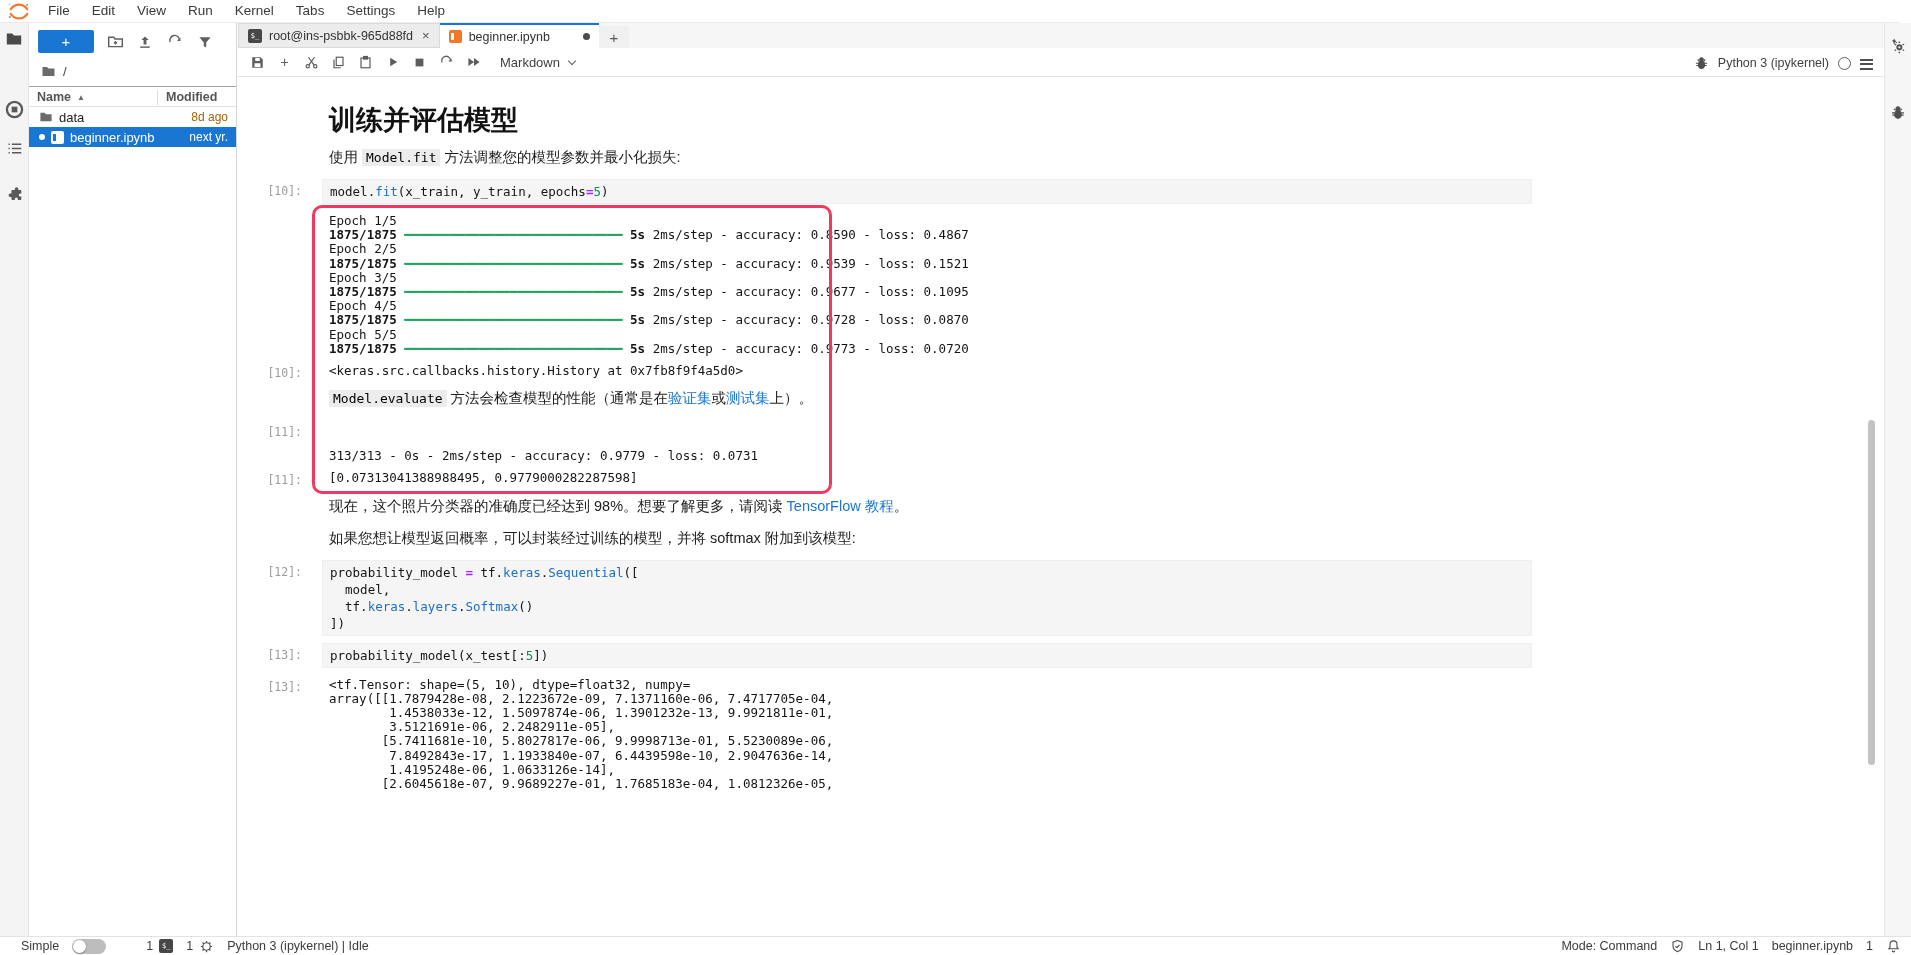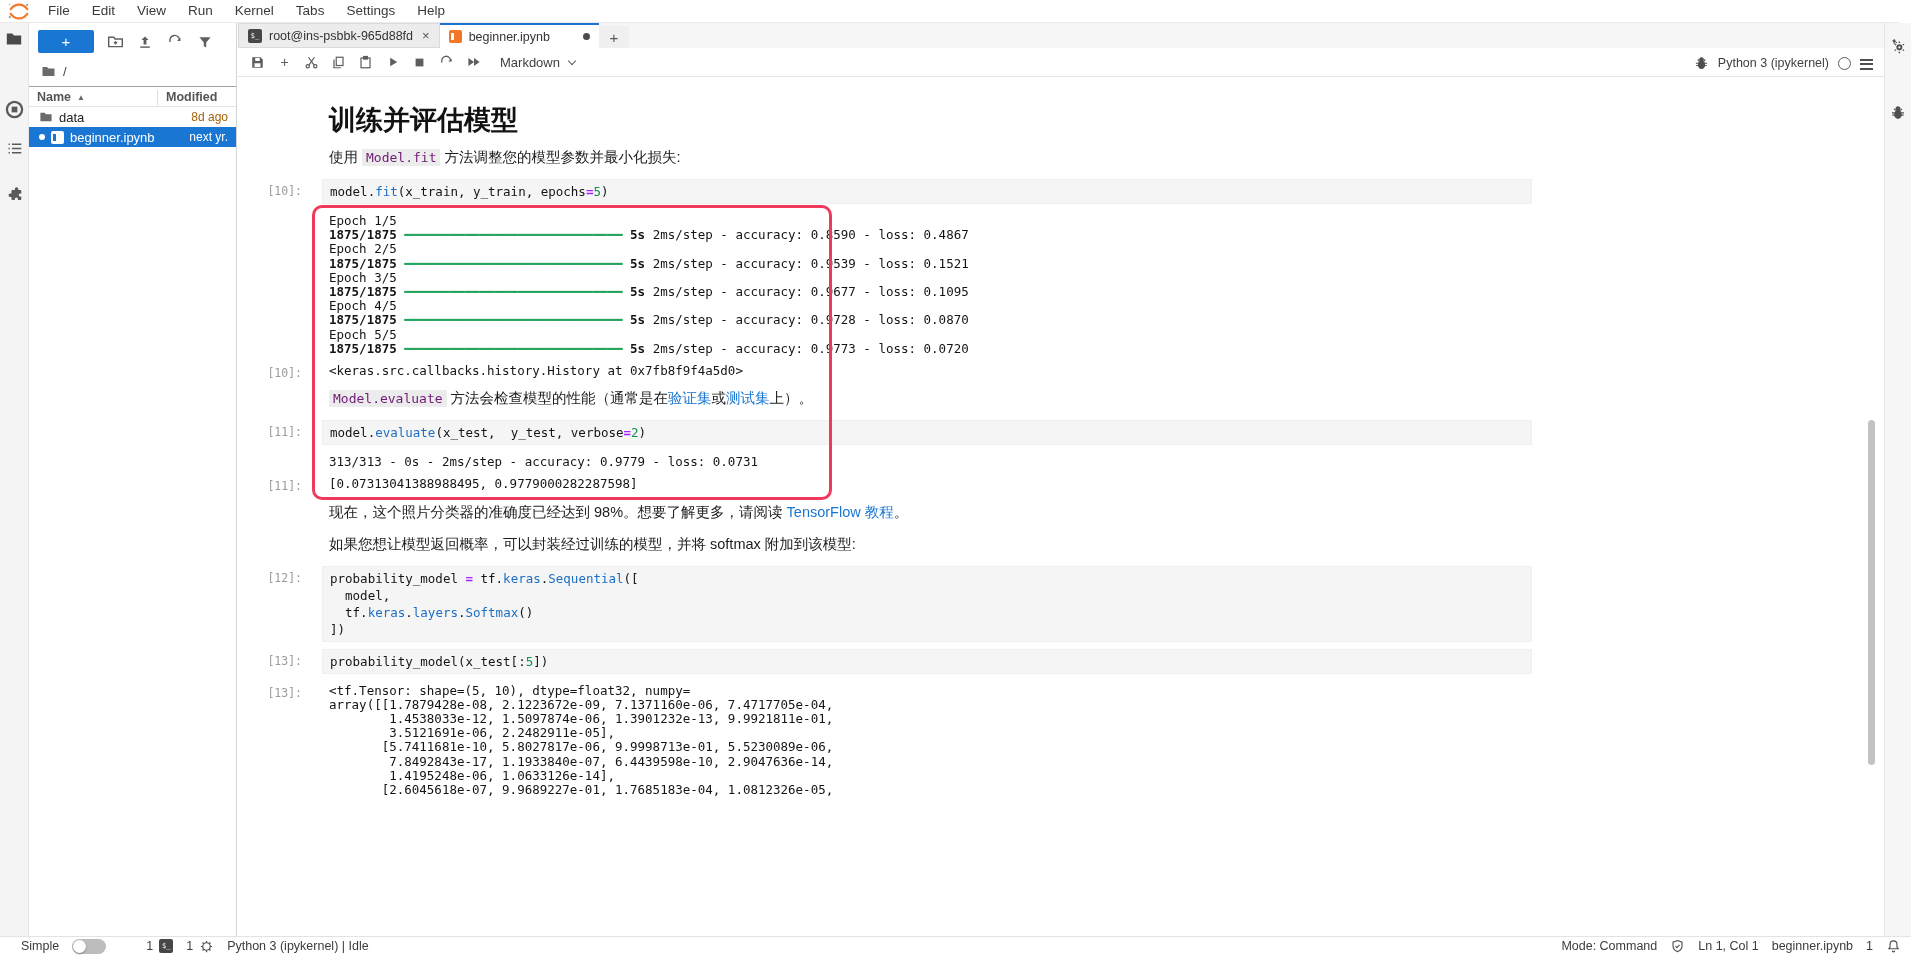--- a/index.html
+++ b/index.html
@@ -64,21 +64,21 @@
 #cells{padding:12px 0 0 8px}
 .cell-row{display:flex;align-items:flex-start}
 .m-code{margin:7px 0}
 .m-out{margin:2px 0}
 .m-md{margin:3px 0}
 .prompt{flex:none;width:56px;margin-right:20px;text-align:right;font-family:"DejaVu Sans Mono",monospace;font-size:11.5px;color:#9b9b9b;padding-top:5px;line-height:14px;white-space:nowrap}
 .inp{flex:none;width:1210px;background:#f5f5f5;border:1px solid #efefef;padding:3px 7px;font-family:"DejaVu Sans Mono",monospace;font-size:12.5px;line-height:17px;white-space:pre;color:#141414}
 .out{padding:3px 7px;font-family:"DejaVu Sans Mono",monospace;font-size:12.5px;line-height:14.2px;white-space:pre;color:#141414}
 .md{padding:4px 7px;font-size:14.5px;line-height:21px;color:#1c1c1c}
 .md.h1{font-size:27px;font-weight:700;line-height:36px;padding:10px 7px 2px;color:#121212}
-.md-code{font-family:"DejaVu Sans Mono",monospace;background:#ececec;padding:1px 4px;font-size:13px;color:#701a75}
+.md-code{font-family:"DejaVu Sans Mono",monospace;background:#ececec;padding:1px 4px;font-size:13px;color:#000000}
 .md-link{color:#1976d2;cursor:pointer}
 .s-func{color:#1d6fc4}
 .s-op{color:#aa22ff;font-weight:bold}
 .s-num{color:#0d904f}
 .s-b{font-weight:bold}
 .s-bar{color:#23a45c;font-weight:bold}
 .redbox{position:relative;z-index:1}
 .redbox-frame{position:absolute;left:66px;top:-6px;width:520px;height:calc(100% + 11px);border:3px solid #f0395c;border-radius:10px;pointer-events:none;z-index:6}
 .vscroll{position:absolute;right:9px;top:343px;width:7px;height:345px;background:#c3c3c3;border-radius:4px;cursor:pointer}
 
@@ -305,21 +305,20 @@
             <div class="cell-row m-out">
               <div class="prompt">[10]:</div>
               <div class="out"><div class="line"><span>&lt;keras.src.callbacks.history.History at 0x7fb8f9f4a5d0&gt;</span></div></div>
             </div>
             <div class="cell-row m-md">
               <div class="prompt"></div>
               <div class="md"><span class="md-code">Model.evaluate</span><span> 方法会检查模型的性能（通常是在</span><span class="md-link">验证集</span><span>或</span><span class="md-link">测试集</span><span>上）。</span></div>
             </div>
             <div class="cell-row m-code">
               <div class="prompt">[11]:</div>
-              <div class="inp"><div class="line"><span>model.</span><span class="s-func">evaluate</span><span>(x_test,  y_test, verbose</span><span class="s-op">=</span><span class="s-num">2</span><span>)</span></div></div>
             </div>
             <div class="cell-row m-out">
               <div class="prompt"></div>
               <div class="out"><div class="line"><span>313/313 - 0s - 2ms/step - accuracy: 0.9779 - loss: 0.0731</span></div></div>
             </div>
             <div class="cell-row m-out">
               <div class="prompt">[11]:</div>
               <div class="out"><div class="line"><span>[0.07313041388988495, 0.9779000282287598]</span></div></div>
             </div>
           </div>

